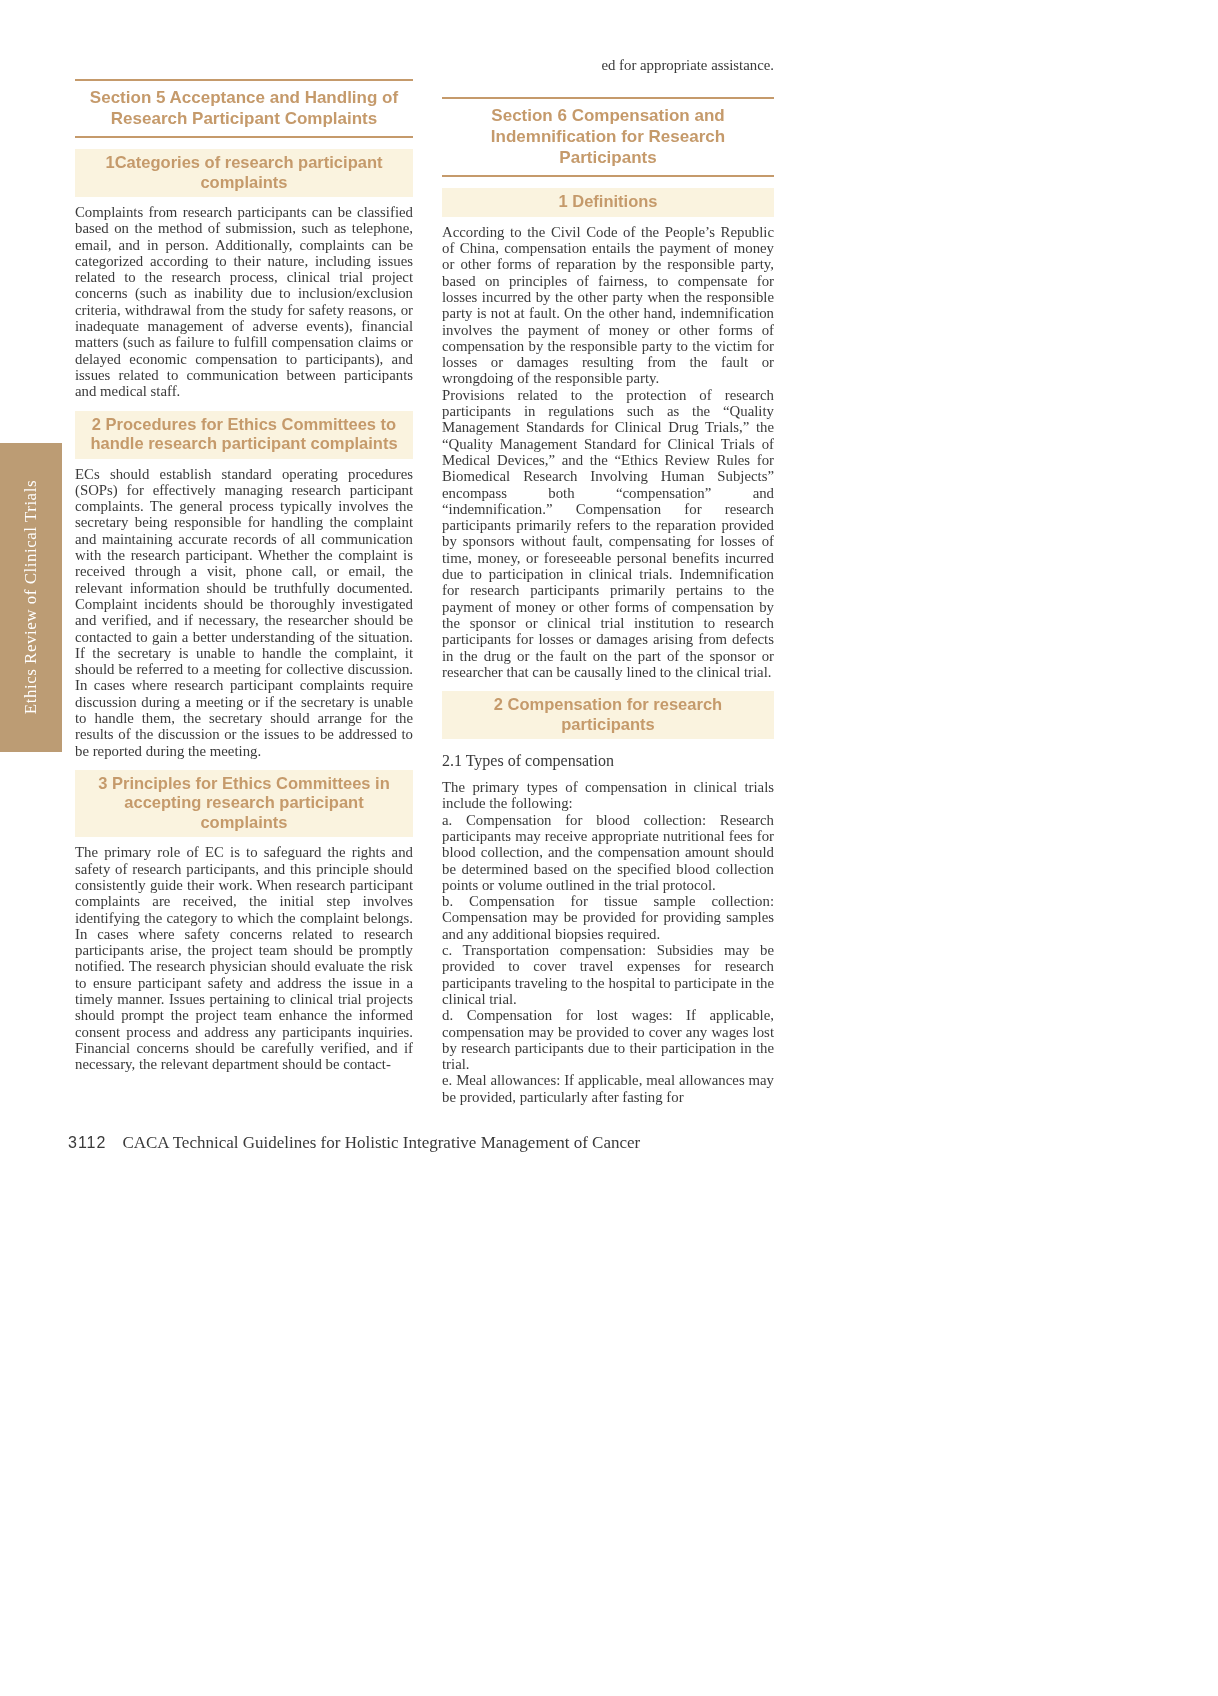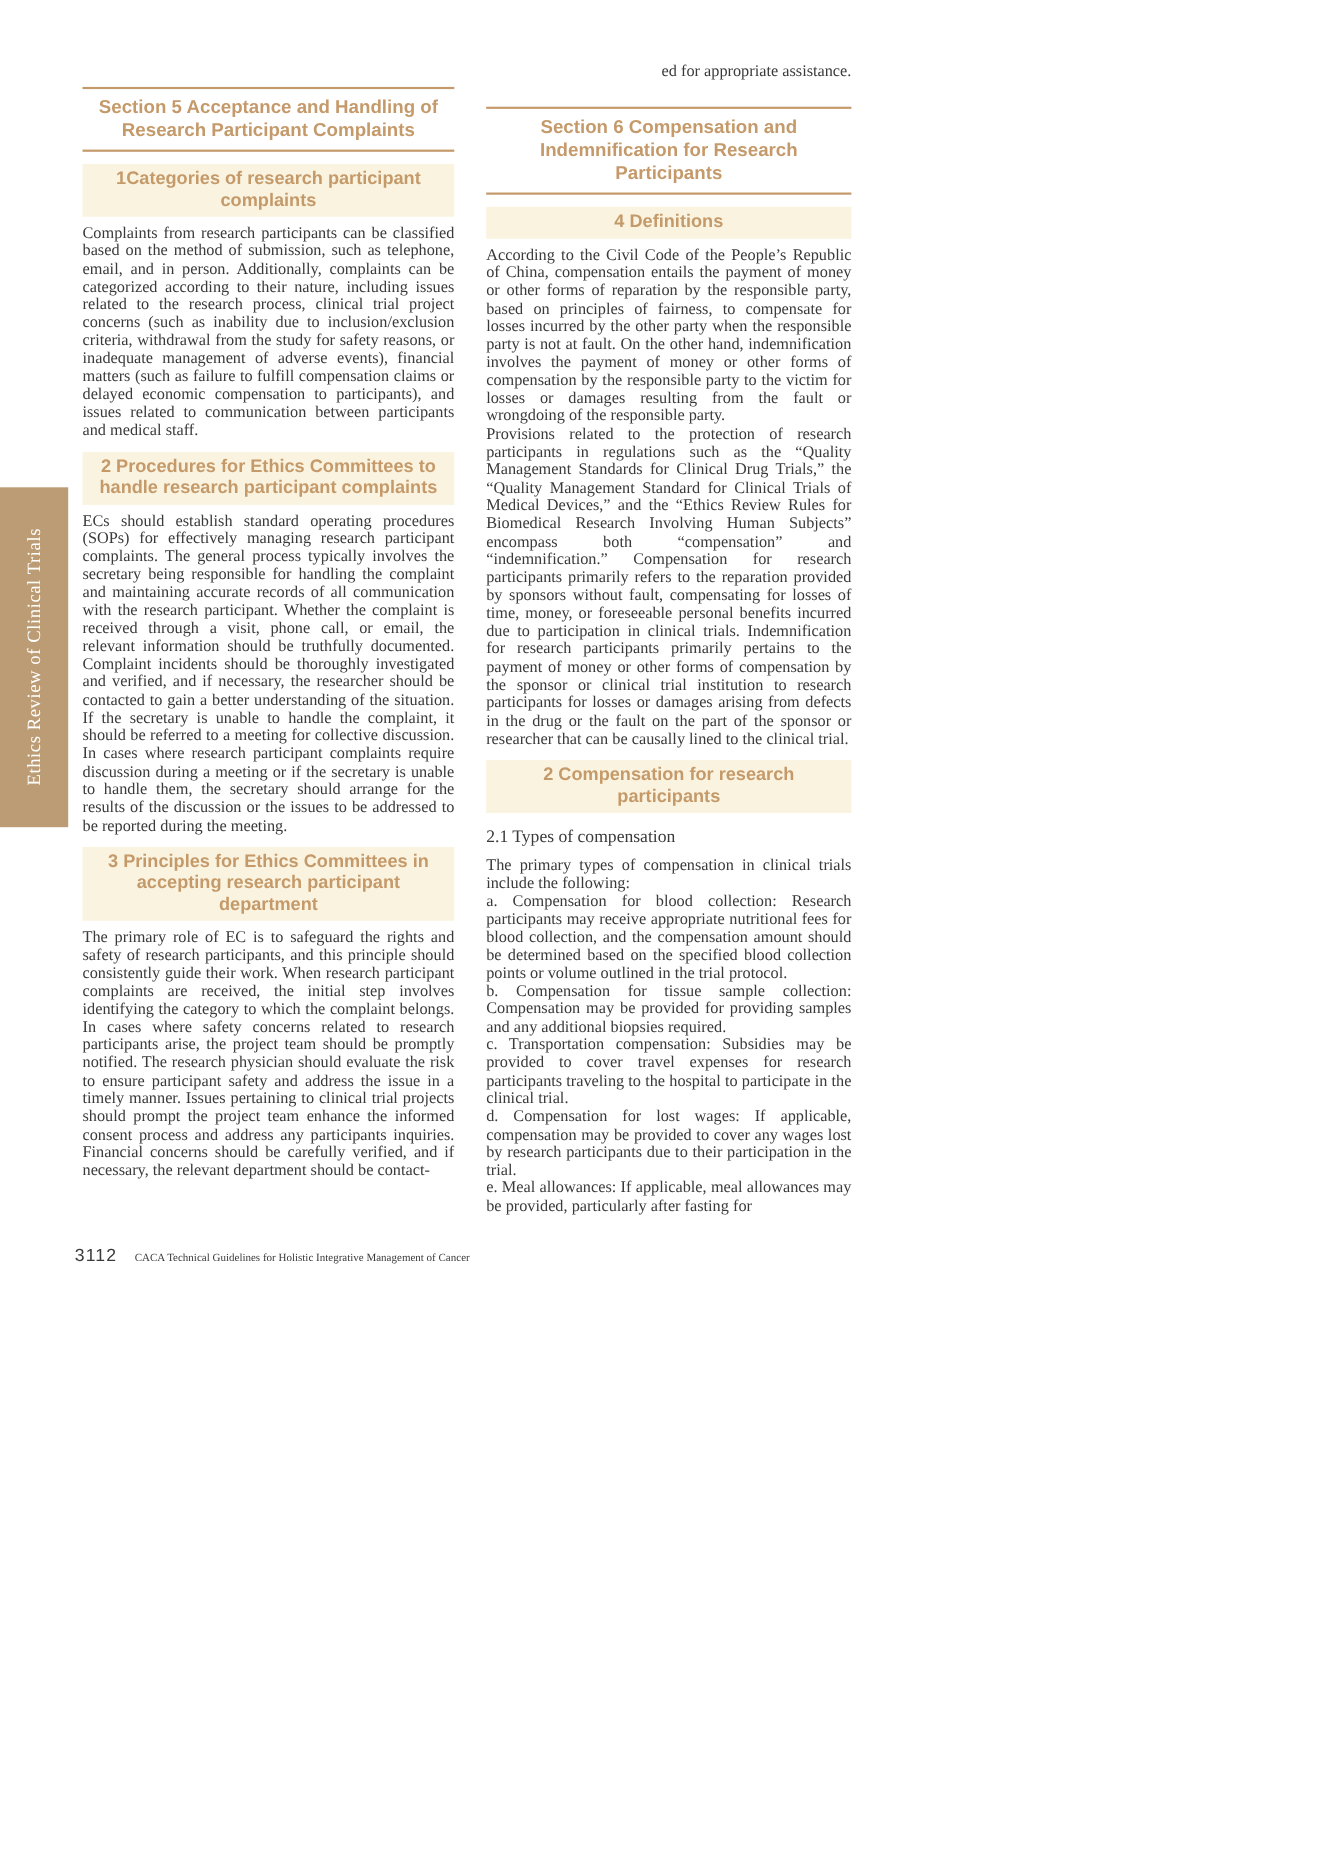--- a/index.html
+++ b/index.html
@@ -76,21 +76,21 @@
   }
   .footer{
     position:absolute;left:68px;top:1133px;
     display:flex;align-items:baseline;gap:16px;
     font-size:14.5px;color:var(--ink);
   }
   .page-num{
     font-family:"Liberation Sans", sans-serif;
     font-size:16px;letter-spacing:1px;
   }
-  .footer-text{font-family:"Liberation Serif", serif;font-size:10px;}
+  .footer-text{font-family:"Liberation Serif", serif;font-size:17px;}
 </style>
 </head>
 <body>
 
 <div class="page">
 
   <div class="sidebar-tab">
     <span class="sidebar-label">Ethics Review of Clinical Trials</span>
   </div>
 
@@ -108,36 +108,36 @@
     <div class="body-text">Complaints from research participants can be classified based on the method of submission, such as telephone, email, and in person. Additionally, complaints can be categorized according to their nature, including issues related to the research process, clinical trial project concerns (such as inability due to inclusion/exclusion criteria, withdrawal from the study for safety reasons, or inadequate management of adverse events), financial matters (such as failure to fulfill compensation claims or delayed economic compensation to participants), and issues related to communication between participants and medical staff.</div>
 
     <div class="sub-head">
       <span class="hline">2 Procedures for Ethics Committees to</span>
       <span class="hline">handle research participant complaints</span>
     </div>
     <div class="body-text">ECs should establish standard operating procedures (SOPs) for effectively managing research participant complaints. The general process typically involves the secretary being responsible for handling the complaint and maintaining accurate records of all communication with the research participant. Whether the complaint is received through a visit, phone call, or email, the relevant information should be truthfully documented. Complaint incidents should be thoroughly investigated and verified, and if necessary, the researcher should be contacted to gain a better understanding of the situation. If the secretary is unable to handle the complaint, it should be referred to a meeting for collective discussion. In cases where research participant complaints require discussion during a meeting or if the secretary is unable to handle them, the secretary should arrange for the results of the discussion or the issues to be addressed to be reported during the meeting.</div>
 
     <div class="sub-head">
       <span class="hline">3 Principles for Ethics Committees in</span>
-      <span class="hline">accepting research participant department</span>
+      <span class="hline">accepting research participant complaints</span>
     </div>
     <div class="body-text">The primary role of EC is to safeguard the rights and safety of research participants, and this principle should consistently guide their work. When research participant complaints are received, the initial step involves identifying the category to which the complaint belongs. In cases where safety concerns related to research participants arise, the project team should be promptly notified. The research physician should evaluate the risk to ensure participant safety and address the issue in a timely manner. Issues pertaining to clinical trial projects should prompt the project team enhance the informed consent process and address any participants inquiries. Financial concerns should be carefully verified, and if necessary, the relevant department should be contact-</div>
 
   </div>
 
   <div class="col col-right">
 
     <div class="body-text carryover">ed for appropriate assistance.</div>
 
     <div class="section-head">
       <span class="hline">Section 6 Compensation and</span>
       <span class="hline">Indemnification for Research Participants</span>
     </div>
 
-    <div class="sub-head">4 Definitions</div>
+    <div class="sub-head">1 Definitions</div>
     <div class="body-text">According to the Civil Code of the People’s Republic of China, compensation entails the payment of money or other forms of reparation by the responsible party, based on principles of fairness, to compensate for losses incurred by the other party when the responsible party is not at fault. On the other hand, indemnification involves the payment of money or other forms of compensation by the responsible party to the victim for losses or damages resulting from the fault or wrongdoing of the responsible party.</div>
     <div class="body-text">Provisions related to the protection of research participants in regulations such as the “Quality Management Standards for Clinical Drug Trials,” the “Quality Management Standard for Clinical Trials of Medical Devices,” and the “Ethics Review Rules for Biomedical Research Involving Human Subjects” encompass both “compensation” and “indemnification.” Compensation for research participants primarily refers to the reparation provided by sponsors without fault, compensating for losses of time, money, or foreseeable personal benefits incurred due to participation in clinical trials. Indemnification for research participants primarily pertains to the payment of money or other forms of compensation by the sponsor or clinical trial institution to research participants for losses or damages arising from defects in the drug or the fault on the part of the sponsor or researcher that can be causally lined to the clinical trial.</div>
 
     <div class="sub-head">2 Compensation for research participants</div>
 
     <div class="numbered-sub">2.1 Types of compensation</div>
 
     <div class="body-text">The primary types of compensation in clinical trials include the following:</div>
     <div class="body-text">a. Compensation for blood collection: Research participants may receive appropriate nutritional fees for blood collection, and the compensation amount should be determined based on the specified blood collection points or volume outlined in the trial protocol.</div>
     <div class="body-text">b. Compensation for tissue sample collection: Compensation may be provided for providing samples and any additional biopsies required.</div>

